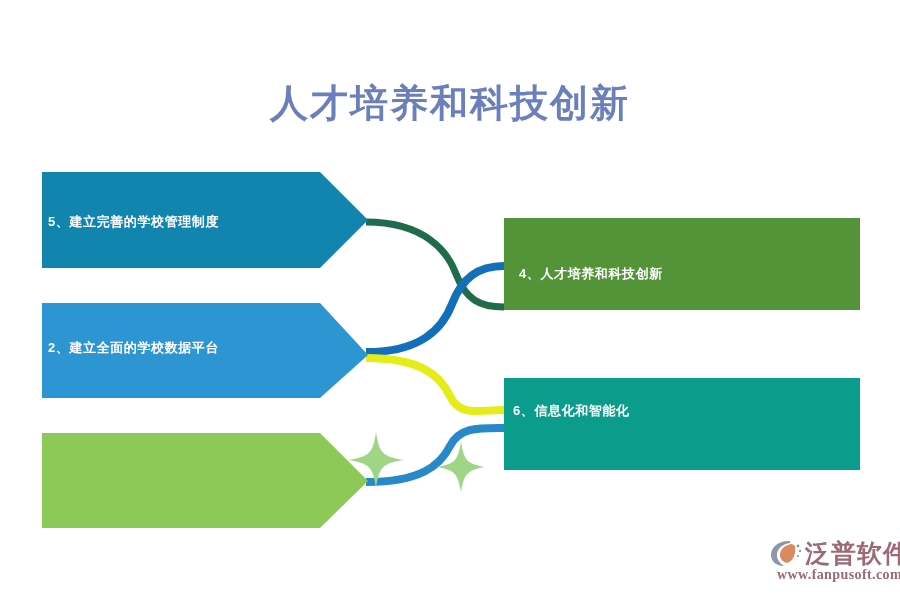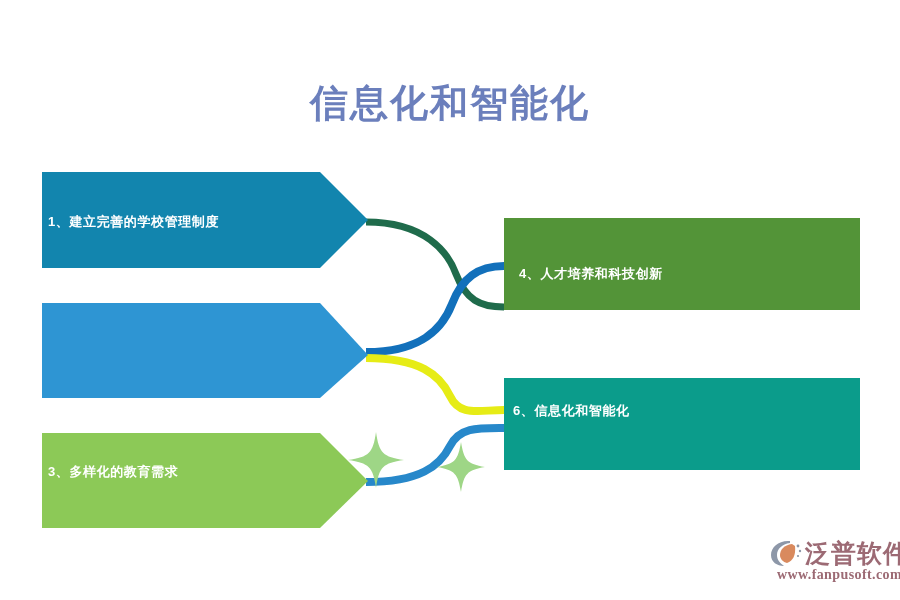--- a/index.html
+++ b/index.html
@@ -95,21 +95,21 @@
     top: 2px;
     width: 34px;
     height: 28px;
   }
 </style>
 </head>
 <body>
 
 <div id="canvas">
 
-  <div id="page-title">信息化和智能化</div>
+  <div id="page-title">人才培养和科技创新</div>
 
   <svg id="stage" viewBox="0 0 900 600">
 
     <g fill="none" stroke-linecap="butt">
 
       <path id="c1" d="M 366,222 C 425,222 448,252 456,274 C 466,300 480,307 504,307" stroke="#1f6b4b" stroke-width="7"></path>
 
       <path id="c2" d="M 366,352 C 420,352 442,330 452,304 C 462,278 478,266 504,266" stroke="#1270bb" stroke-width="8"></path>
 
       <path id="c3" d="M 366,358 C 420,358 440,375 450,396 C 460,417 478,410 504,410" stroke="#e6ec16" stroke-width="8"></path>
@@ -127,24 +127,24 @@
       <path id="shape-node-2" fill="#2e95d3" d="M 42,303 L 320,303 L 368,355 L 320,398 L 42,398 Z"></path>
       <path id="shape-node-3" fill="#8cc957" d="M 42,433 L 320,433 L 368,481 L 320,528 L 42,528 Z"></path>
     </g>
 
     <g>
       <rect id="shape-node-4" x="504" y="218" width="356" height="92" fill="#539438"></rect>
       <rect id="shape-node-5" x="504" y="378" width="356" height="92" fill="#0b9c8b"></rect>
     </g>
   </svg>
 
-  <div class="node-label" style="left:48px; top:213px;">1、建立完善的学校管理制度</div>
+  <div class="node-label" style="left:48px; top:213px;">5、建立完善的学校管理制度</div>
 
+  <div class="node-label" style="left:48px; top:339px;">2、建立全面的学校数据平台</div>
 
-  <div class="node-label" style="left:48px; top:463px;">3、多样化的教育需求</div>
 
   <div class="node-label" style="left:519px; top:251px;margin-top:14px;">4、人才培养和科技创新</div>
 
   <div class="node-label" style="left:513px; top:402px;">6、信息化和智能化</div>
 
   <div id="logo">
     <svg id="logo-mark" viewBox="0 0 34 28">
       <path d="M 21,2 C 10,1 2,8 2,16 C 2,23 8,27 15,27 C 11,24 8,21 8,16 C 8,10 13,5 21,4 Z" fill="#8d97a8"></path>
       <path d="M 23,5 C 15,6 11,11 11,16 C 11,20 14,23 18,24 C 24,22 27,16 26,7 Z" fill="#d98a5e"></path>
       <circle cx="29" cy="7" r="1.4" fill="#8d97a8"></circle>

